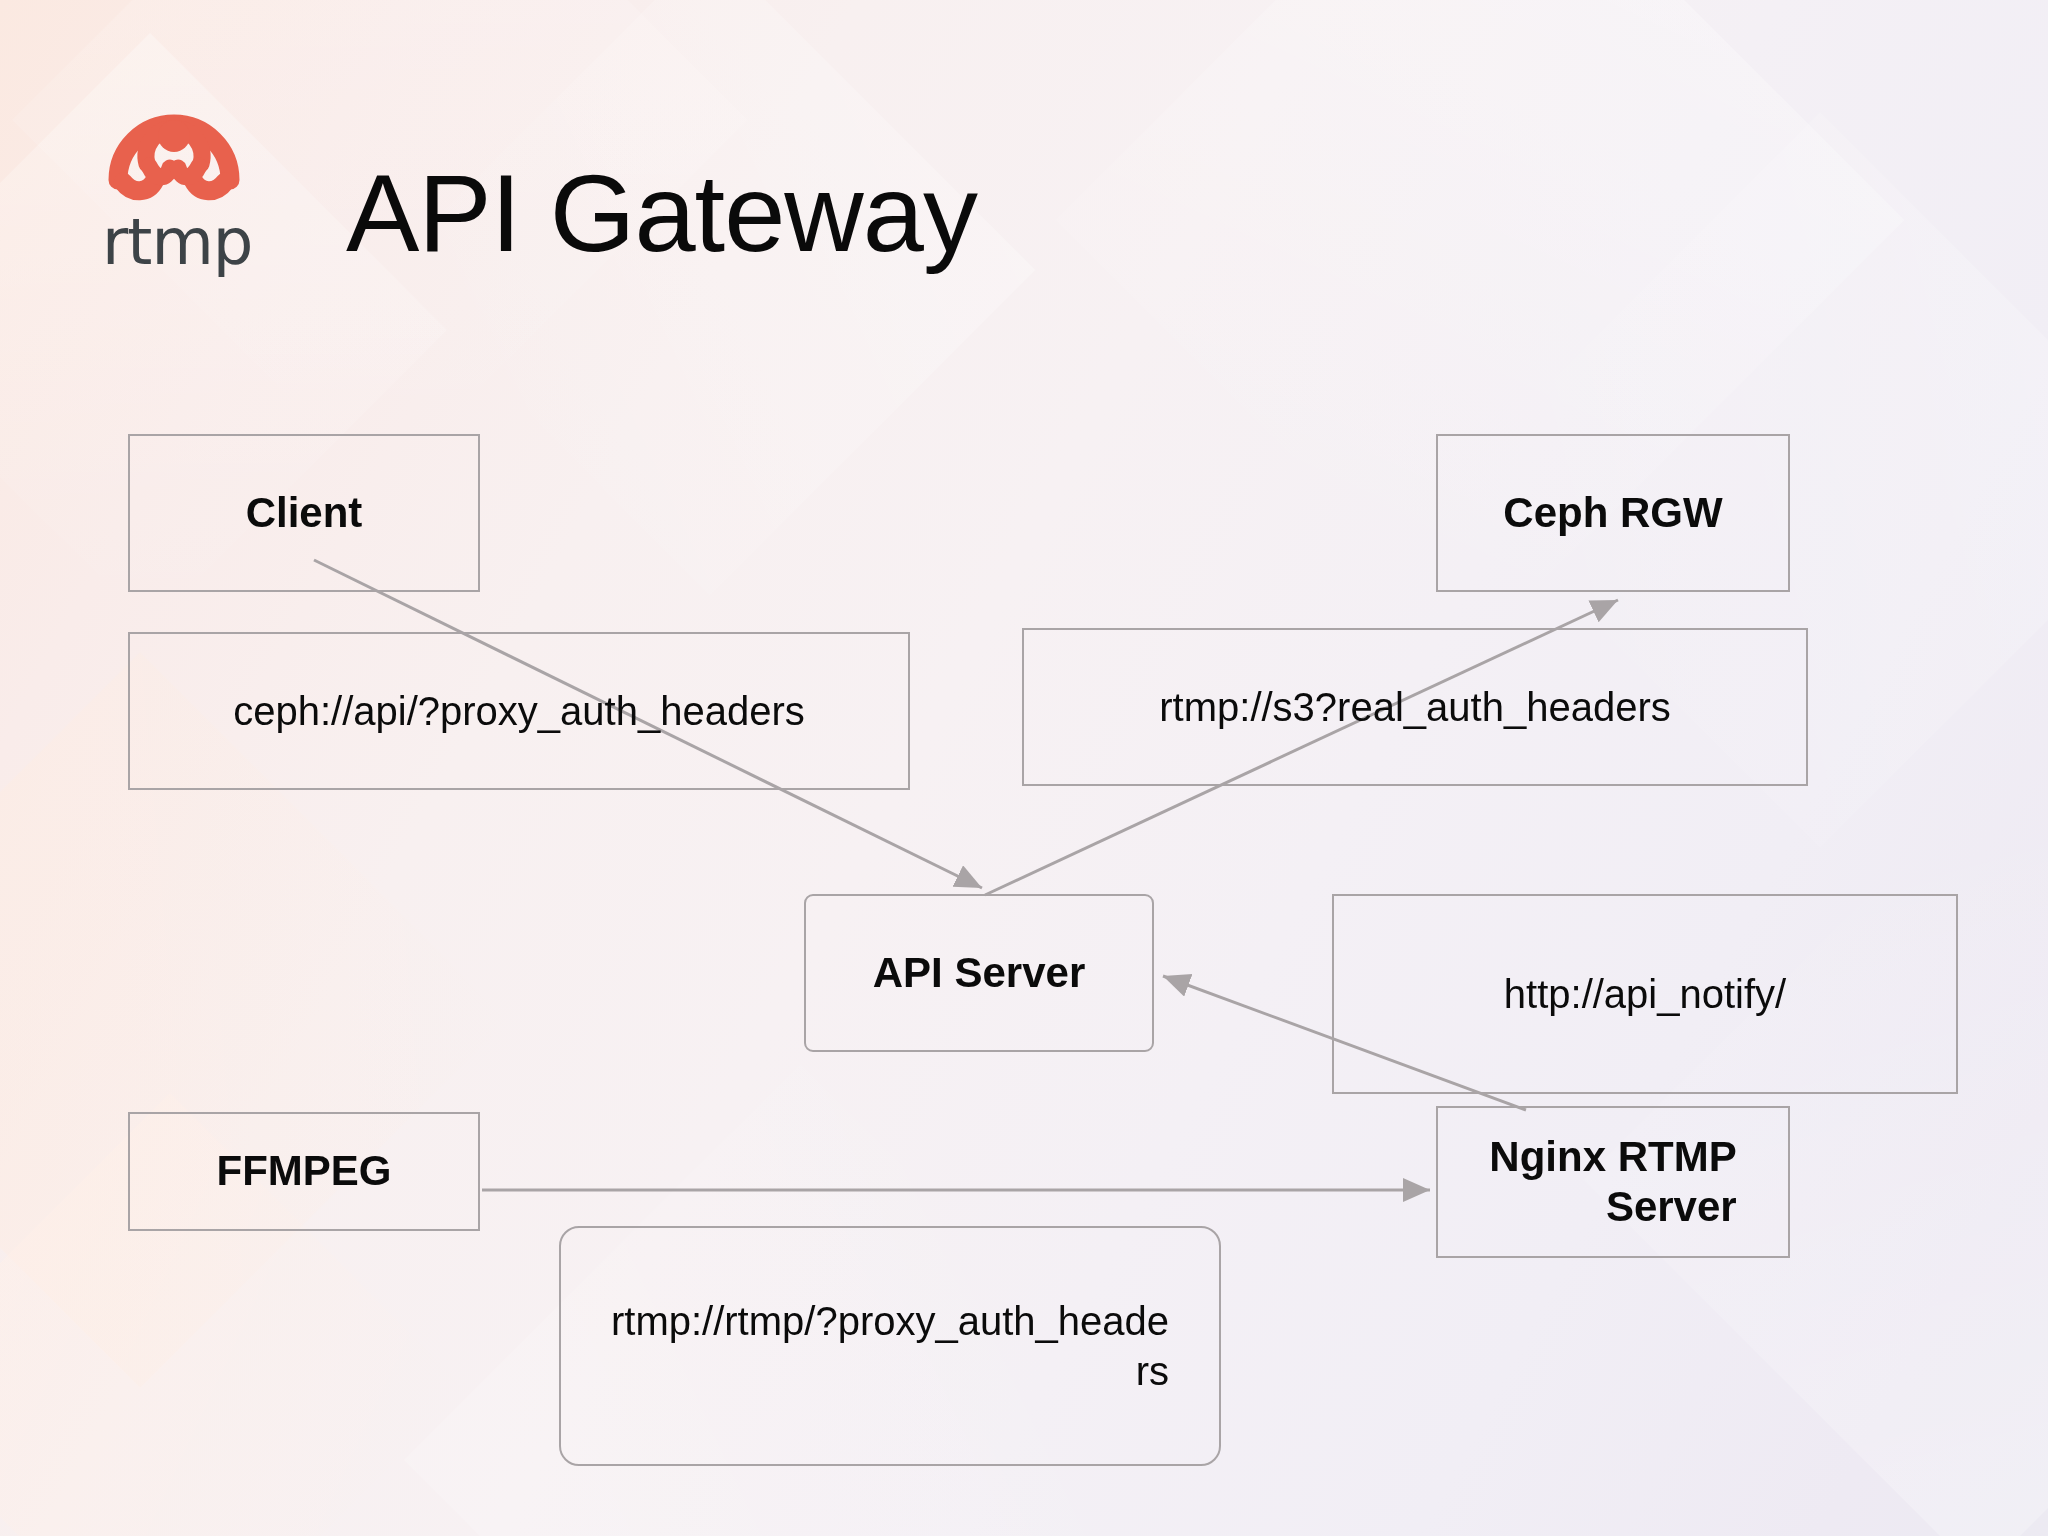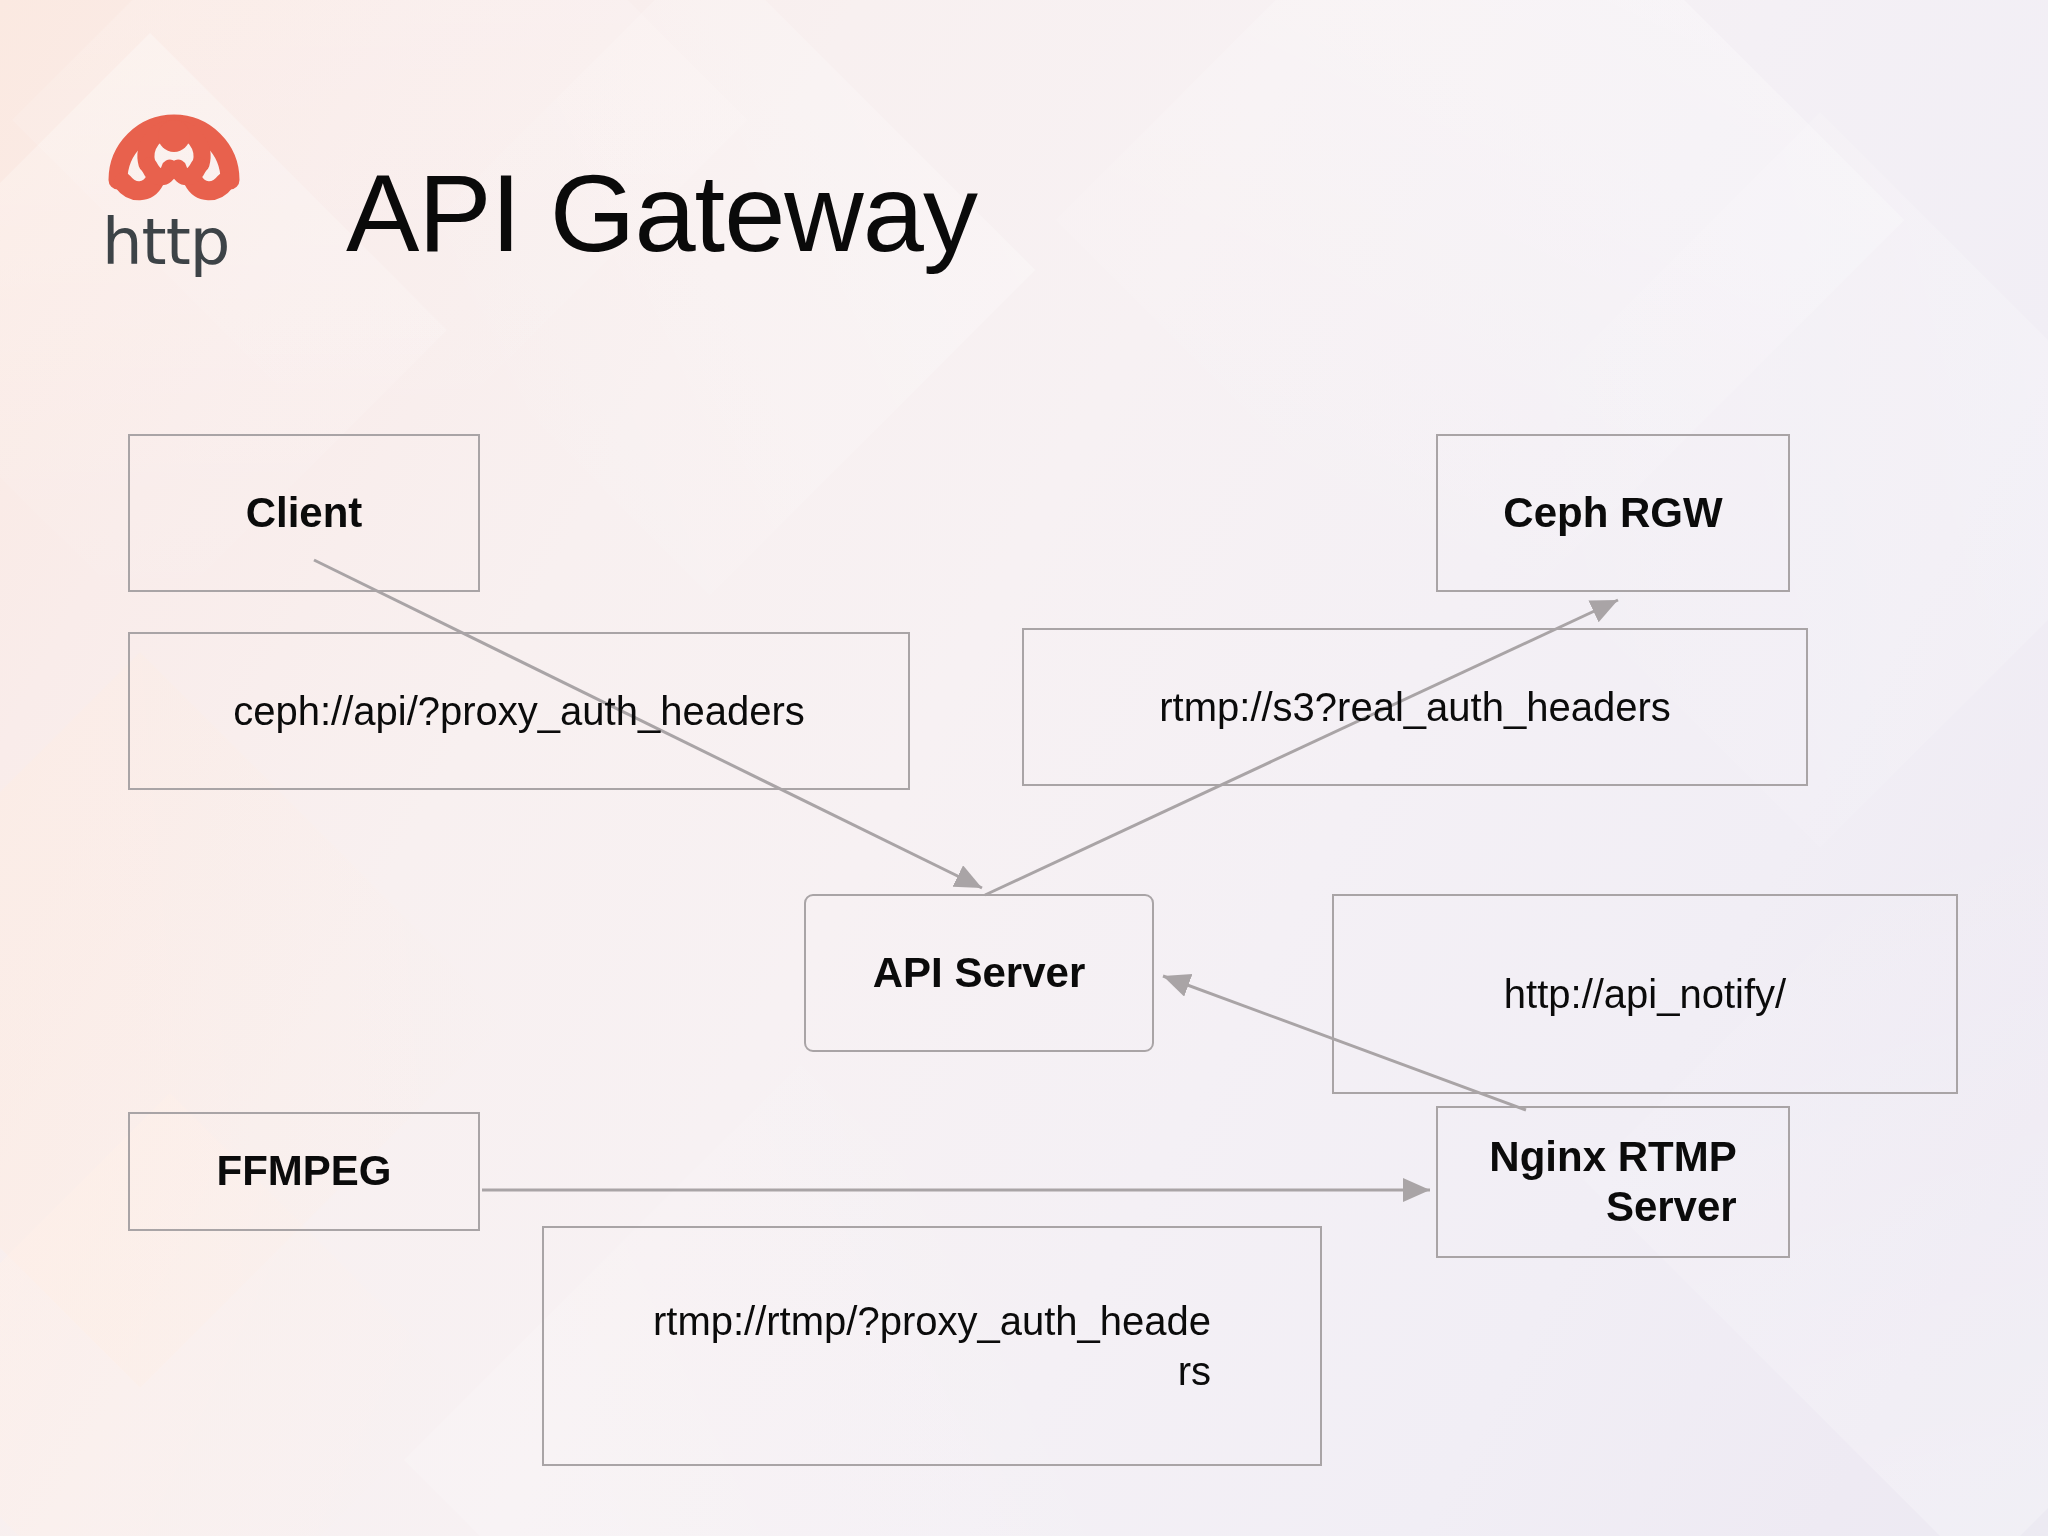--- a/index.html
+++ b/index.html
@@ -104,21 +104,21 @@
   #node-client        { left: 128px;  top: 434px;  width: 352px; height: 158px; }
   #node-ceph-rgw      { left: 1436px; top: 434px;  width: 354px; height: 158px; }
   #node-api-server    { left: 804px;  top: 894px;  width: 350px; height: 158px; border-radius: 9px; }
   #node-ffmpeg        { left: 128px;  top: 1112px; width: 352px; height: 119px; }
   #node-nginx-rtmp    { left: 1436px; top: 1106px; width: 354px; height: 152px; }
 
   
   #label-client-url   { left: 128px;  top: 632px;  width: 782px;  height: 158px; }
   #label-s3-url       { left: 1022px; top: 628px;  width: 786px;  height: 158px; }
   #label-notify-url   { left: 1332px; top: 894px;  width: 626px;  height: 200px; }
-  #label-rtmp-url     { left: 542px;  top: 1226px; width: 780px;  height: 240px; }
+  #label-rtmp-url     { left: 559px;  top: 1226px; width: 662px;  height: 240px; border-radius: 20px; }
 
   
   #arrows {
     position: absolute;
     left: 0; top: 0;
     width: 2048px;
     height: 1536px;
     pointer-events: none;
   }
 </style>
@@ -153,21 +153,21 @@
 
       <path d="M25 100 C 34 112, 50 112, 57 98" fill="none" stroke="#e8614d" stroke-width="19" stroke-linecap="round"></path>
       <path d="M127 100 C 118 112, 102 112, 95 98" fill="none" stroke="#e8614d" stroke-width="19" stroke-linecap="round"></path>
 
       <path d="M49 86 A 28 28 0 1 1 103 86" fill="none" stroke="#e8614d" stroke-width="17" stroke-linecap="round" transform="translate(0,-4)"></path>
       <path d="M51 84 C 57 97, 68 99, 72 86" fill="none" stroke="#e8614d" stroke-width="17" stroke-linecap="round"></path>
       <path d="M101 84 C 95 97, 84 99, 80 86" fill="none" stroke="#e8614d" stroke-width="17" stroke-linecap="round"></path>
 
       <circle cx="76" cy="54" r="16" fill="#e8614d"></circle>
     </svg>
-    <div class="logo-word">http</div>
+    <div class="logo-word">rtmp</div>
   </div>
 
   <div id="page-title">API Gateway</div>
 
   <svg id="arrows" viewBox="0 0 2048 1536">
     <defs>
       <marker id="ah" markerWidth="12" markerHeight="12" refX="9" refY="4" orient="auto" markerUnits="strokeWidth">
         <path d="M0,0 L9,4 L0,8 z" fill="#a9a4a6"></path>
       </marker>
     </defs>

